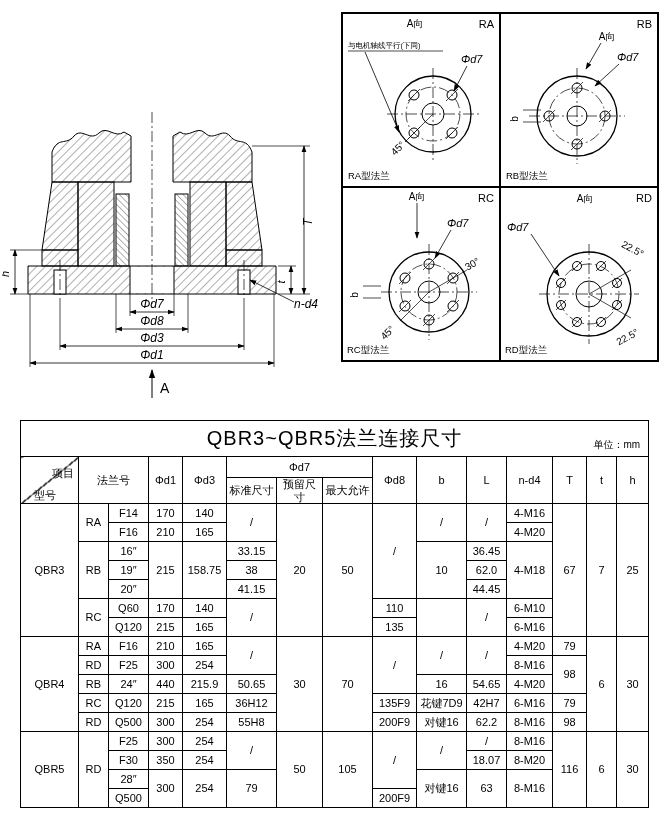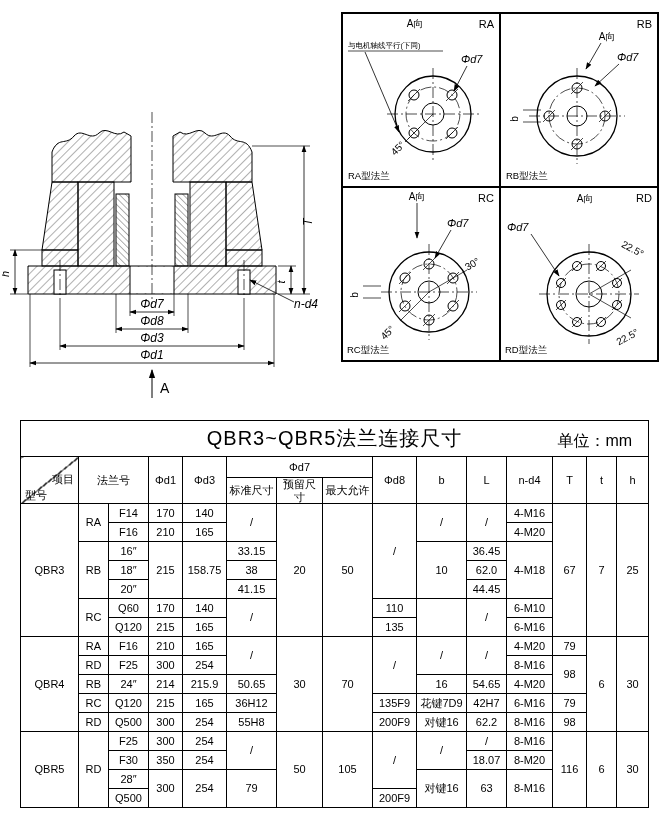--- a/index.html
+++ b/index.html
@@ -19,25 +19,25 @@
   .cl{stroke:#000;stroke-width:.7;fill:none;stroke-dasharray:11 3 2 3}
   .dim{stroke:#000;stroke-width:.8;fill:none}
   svg text{fill:#000}
   .it{font-style:italic}
   
   .dim-table{position:absolute;left:20px;top:420px;width:551px;border-collapse:collapse;table-layout:fixed}
   .dim-table th,.dim-table td{border:1px solid #000;text-align:center;vertical-align:middle;font-size:11px;font-weight:400;padding:0 1px;height:19px;line-height:1.15;overflow:hidden}
   .dim-table thead th{height:21px}
   .titlecell{position:relative;height:36px !important}
   .ttl{font-size:20px;letter-spacing:1px}
-  .unit{position:absolute;right:16px;bottom:6px;font-size:16px}
+  .unit{position:absolute;right:8px;bottom:6px;font-size:10px}
   .subhdr{font-size:10px}
   .diag{position:relative;background:linear-gradient(to bottom right,transparent calc(50% - .6px),#000 calc(50% - .6px),#000 calc(50% + .6px),transparent calc(50% + .6px))}
-  .dtop{position:absolute;top:16px;right:4px;font-size:11px}
-  .dbot{position:absolute;bottom:2px;left:4px;font-size:11px}
+  .dtop{position:absolute;top:10px;right:4px;font-size:11px}
+  .dbot{position:absolute;bottom:2px;left:13px;font-size:11px}
 </style>
 </head>
 <body>
 
 <svg width="0" height="0" style="position:absolute" aria-hidden="true">
   <defs>
     <pattern id="h1" width="6" height="6" patternUnits="userSpaceOnUse" patternTransform="rotate(45)">
       <line x1="0" y1="0" x2="0" y2="6" stroke="#3a3a3a" stroke-width="0.8"></line>
     </pattern>
     <pattern id="h2" width="4.5" height="4.5" patternUnits="userSpaceOnUse" patternTransform="rotate(-45)">
@@ -336,21 +336,21 @@
         <td rowspan="3">RB</td>
         <td>16″</td>
         <td rowspan="3">215</td>
         <td rowspan="3">158.75</td>
         <td>33.15</td>
         <td rowspan="3">10</td>
         <td>36.45</td>
         <td rowspan="3">4-M18</td>
       </tr>
       <tr>
-        <td>18″</td>
+        <td>19″</td>
         <td>38</td>
         <td>62.0</td>
       </tr>
       <tr>
         <td>20″</td>
         <td>41.15</td>
         <td>44.45</td>
       </tr>
       <tr>
         <td rowspan="2">RC</td>
@@ -391,21 +391,21 @@
         <td>RD</td>
         <td>F25</td>
         <td>300</td>
         <td>254</td>
         <td>8-M16</td>
         <td rowspan="2">98</td>
       </tr>
       <tr>
         <td>RB</td>
         <td>24″</td>
-        <td>214</td>
+        <td>440</td>
         <td>215.9</td>
         <td>50.65</td>
         <td>16</td>
         <td>54.65</td>
         <td>4-M20</td>
       </tr>
       <tr>
         <td>RC</td>
         <td>Q120</td>
         <td>215</td>

